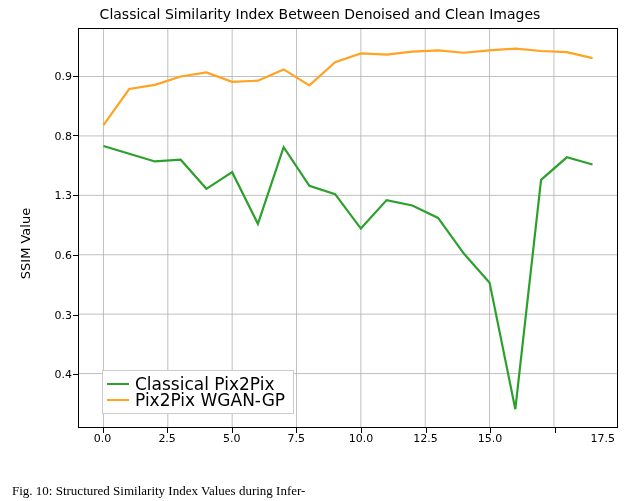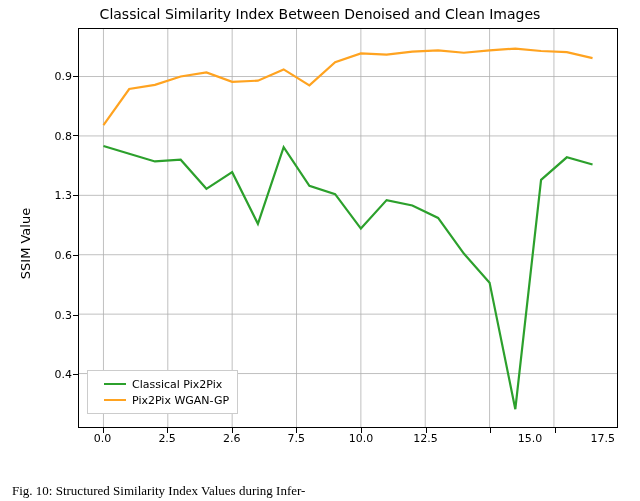--- a/index.html
+++ b/index.html
@@ -114,26 +114,26 @@
 
   .tick-mark {
     position: absolute;
     background: #000;
   }
   .tick-mark.y { width: 5px; height: 1px; left: 73px; }
   .tick-mark.x { width: 1px; height: 5px; top: 428px; }
 
   .legend {
     position: absolute;
-    left: 87px;
+    left: 102px;
     top: 370px;
     background: #ffffff;
     border: 1px solid #cccccc;
-    padding: 5px 8px 5px 16px;
-    font-size: 11px;
+    padding: 5px 8px 5px 4px;
+    font-size: 17px;
   }
   .legend-row {
     display: flex;
     align-items: center;
     height: 16px;
   }
   .legend-swatch {
     width: 22px;
     height: 0;
     border-top-width: 2.5px;
@@ -187,29 +187,29 @@
       <div class="tick-label-y" style="top: 136px;">0.8</div>
       <div class="tick-mark y" style="top: 135.463px;"></div>
       <div class="tick-label-y" style="top: 75.7612px;">0.9</div>
       <div class="tick-mark y" style="top: 75.7612px;"></div>
     </div>
   <div id="xticks-container">
       <div class="tick-label-x" style="left: 102.545px;">0.0</div>
       <div class="tick-mark x" style="left: 102.545px;"></div>
       <div class="tick-label-x" style="left: 167.139px;">2.5</div>
       <div class="tick-mark x" style="left: 167.139px;"></div>
-      <div class="tick-label-x" style="left: 231.732px;">2.6</div>
+      <div class="tick-label-x" style="left: 231.732px;">5.0</div>
       <div class="tick-mark x" style="left: 231.732px;"></div>
       <div class="tick-label-x" style="left: 296.325px;">7.5</div>
       <div class="tick-mark x" style="left: 296.325px;"></div>
       <div class="tick-label-x" style="left: 360.919px;">10.0</div>
       <div class="tick-mark x" style="left: 360.919px;"></div>
       <div class="tick-label-x" style="left: 425.512px;">12.5</div>
       <div class="tick-mark x" style="left: 425.512px;"></div>
-      <div class="tick-label-x" style="left: 490.105px; margin-left: 40px;">15.0</div>
+      <div class="tick-label-x" style="left: 490.105px;">15.0</div>
       <div class="tick-mark x" style="left: 490.105px;"></div>
       <div class="tick-label-x" style="left: 554.699px; margin-left: 48px;">17.5</div>
       <div class="tick-mark x" style="left: 554.699px;"></div>
     </div>
 
 
   <div class="legend">
     <div class="legend-row">
       <span class="legend-swatch green"></span>
       <span>Classical Pix2Pix</span>

